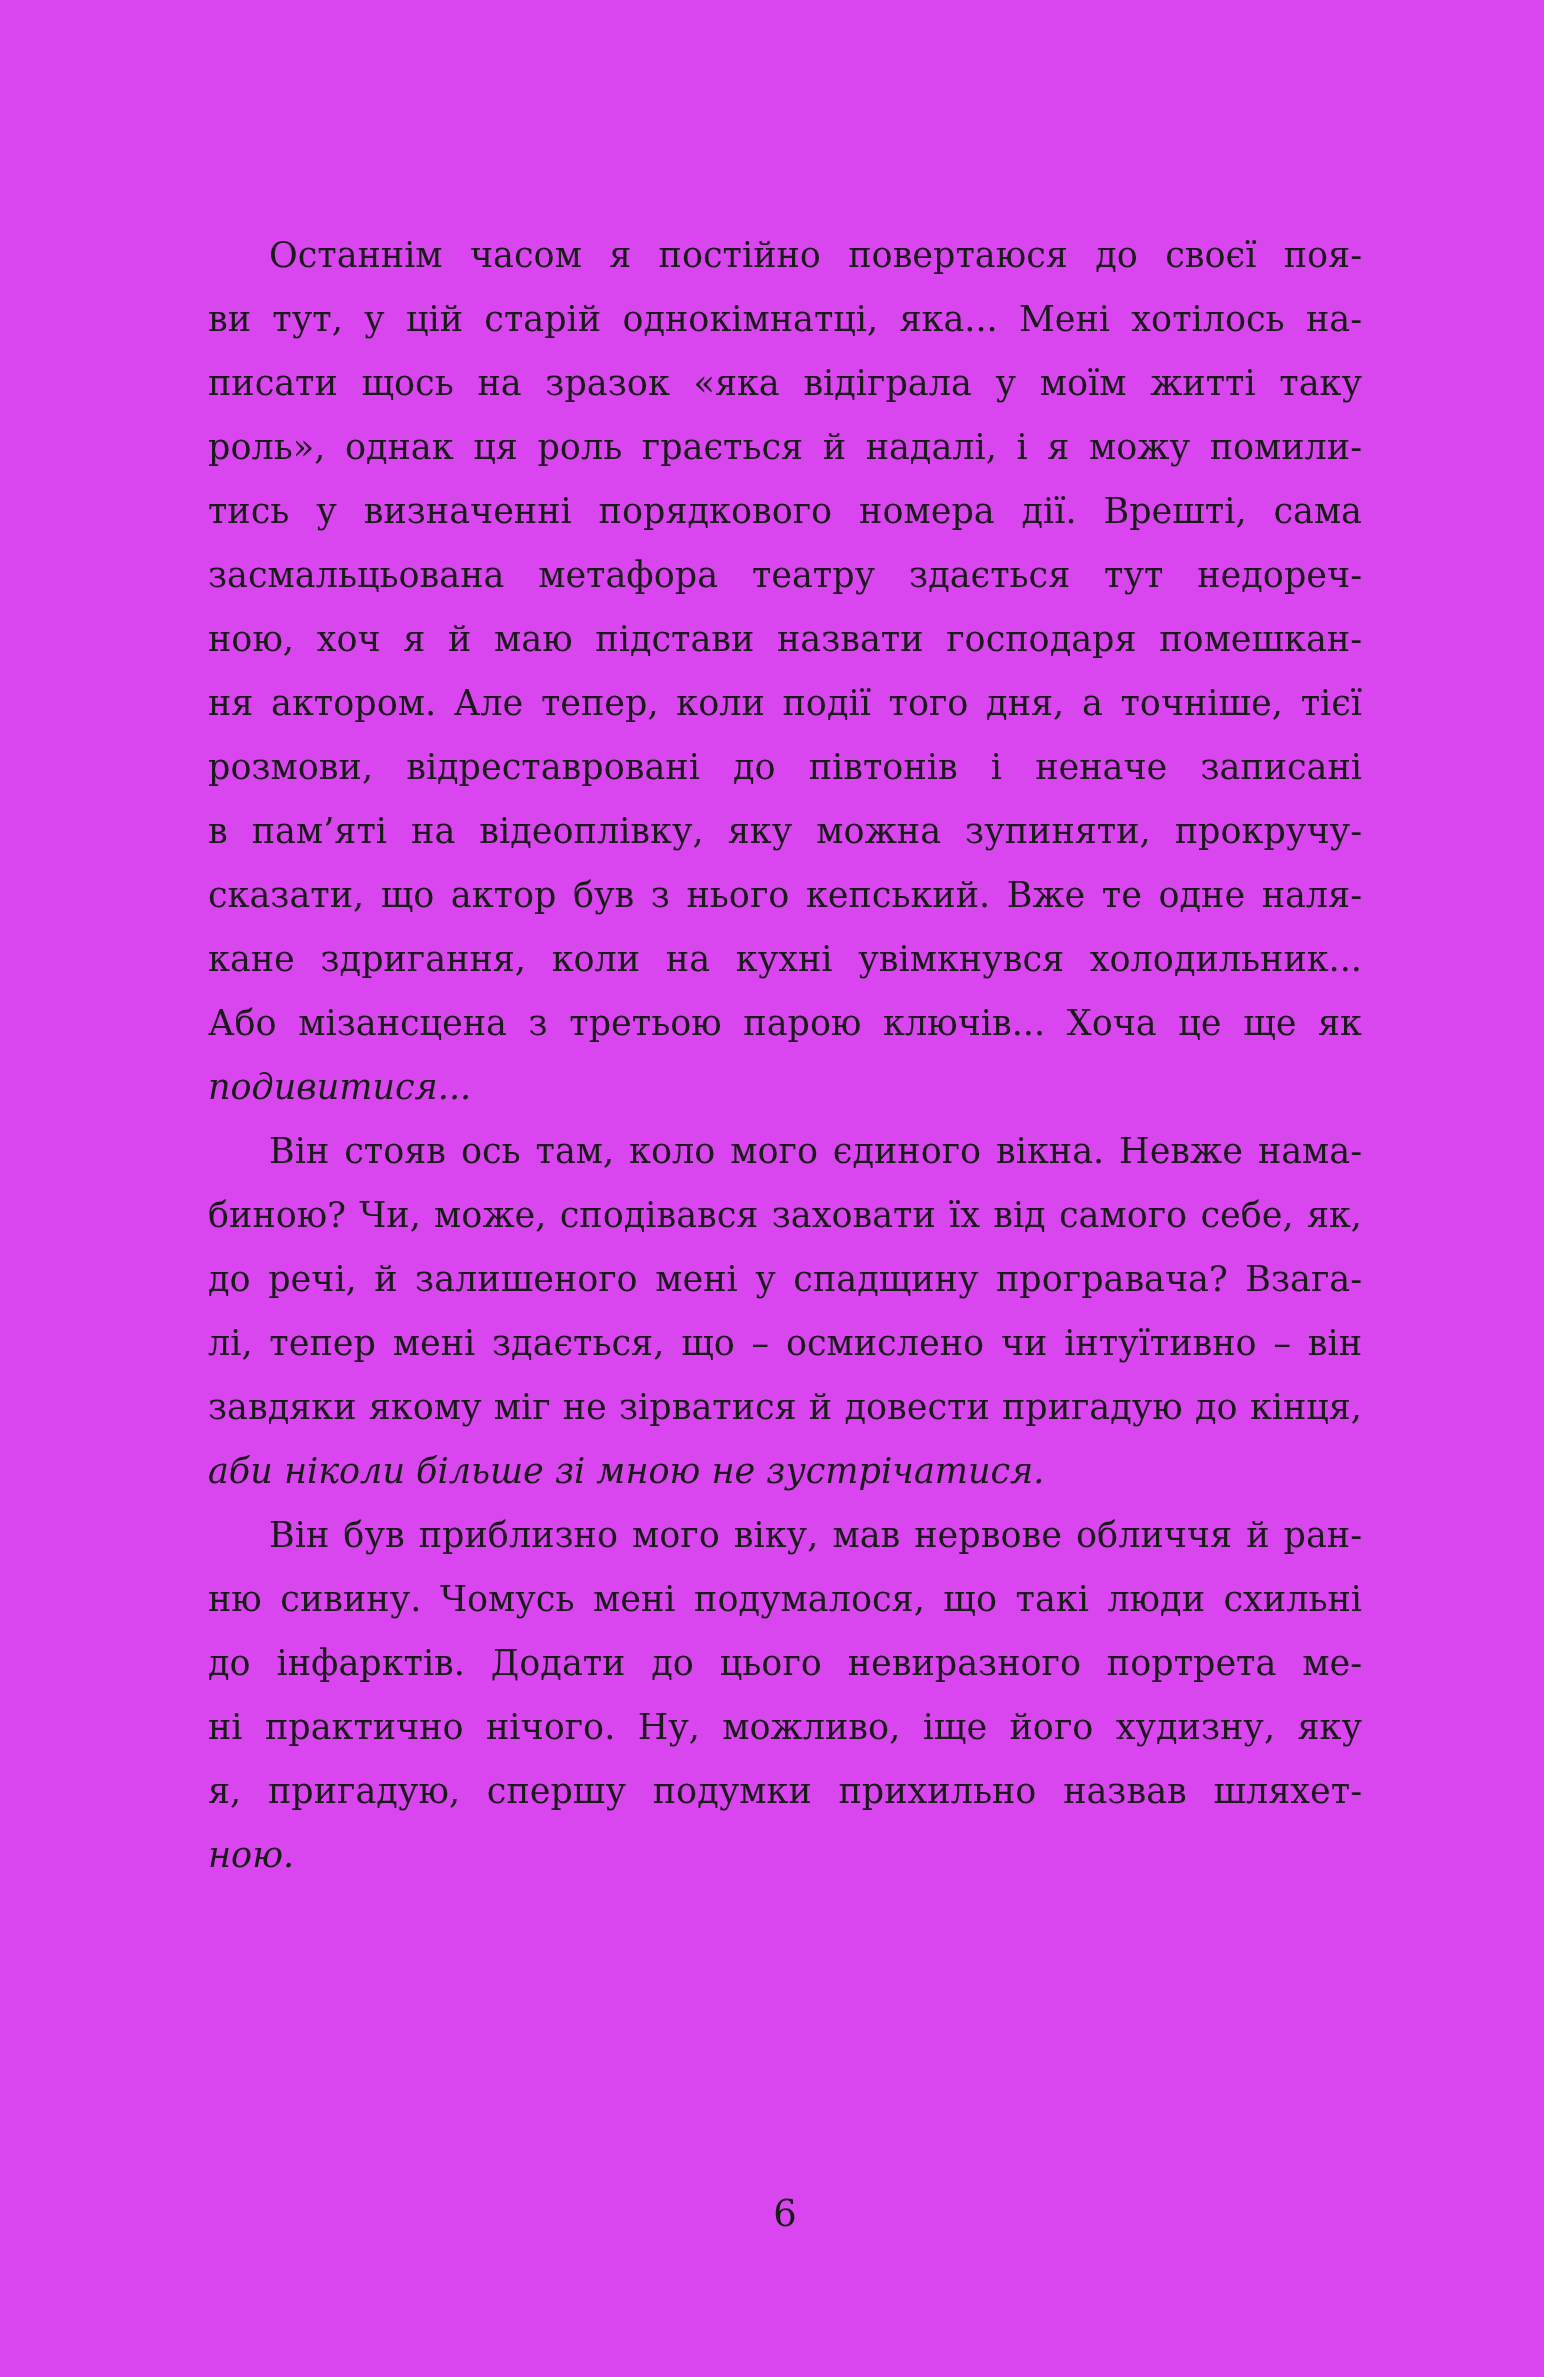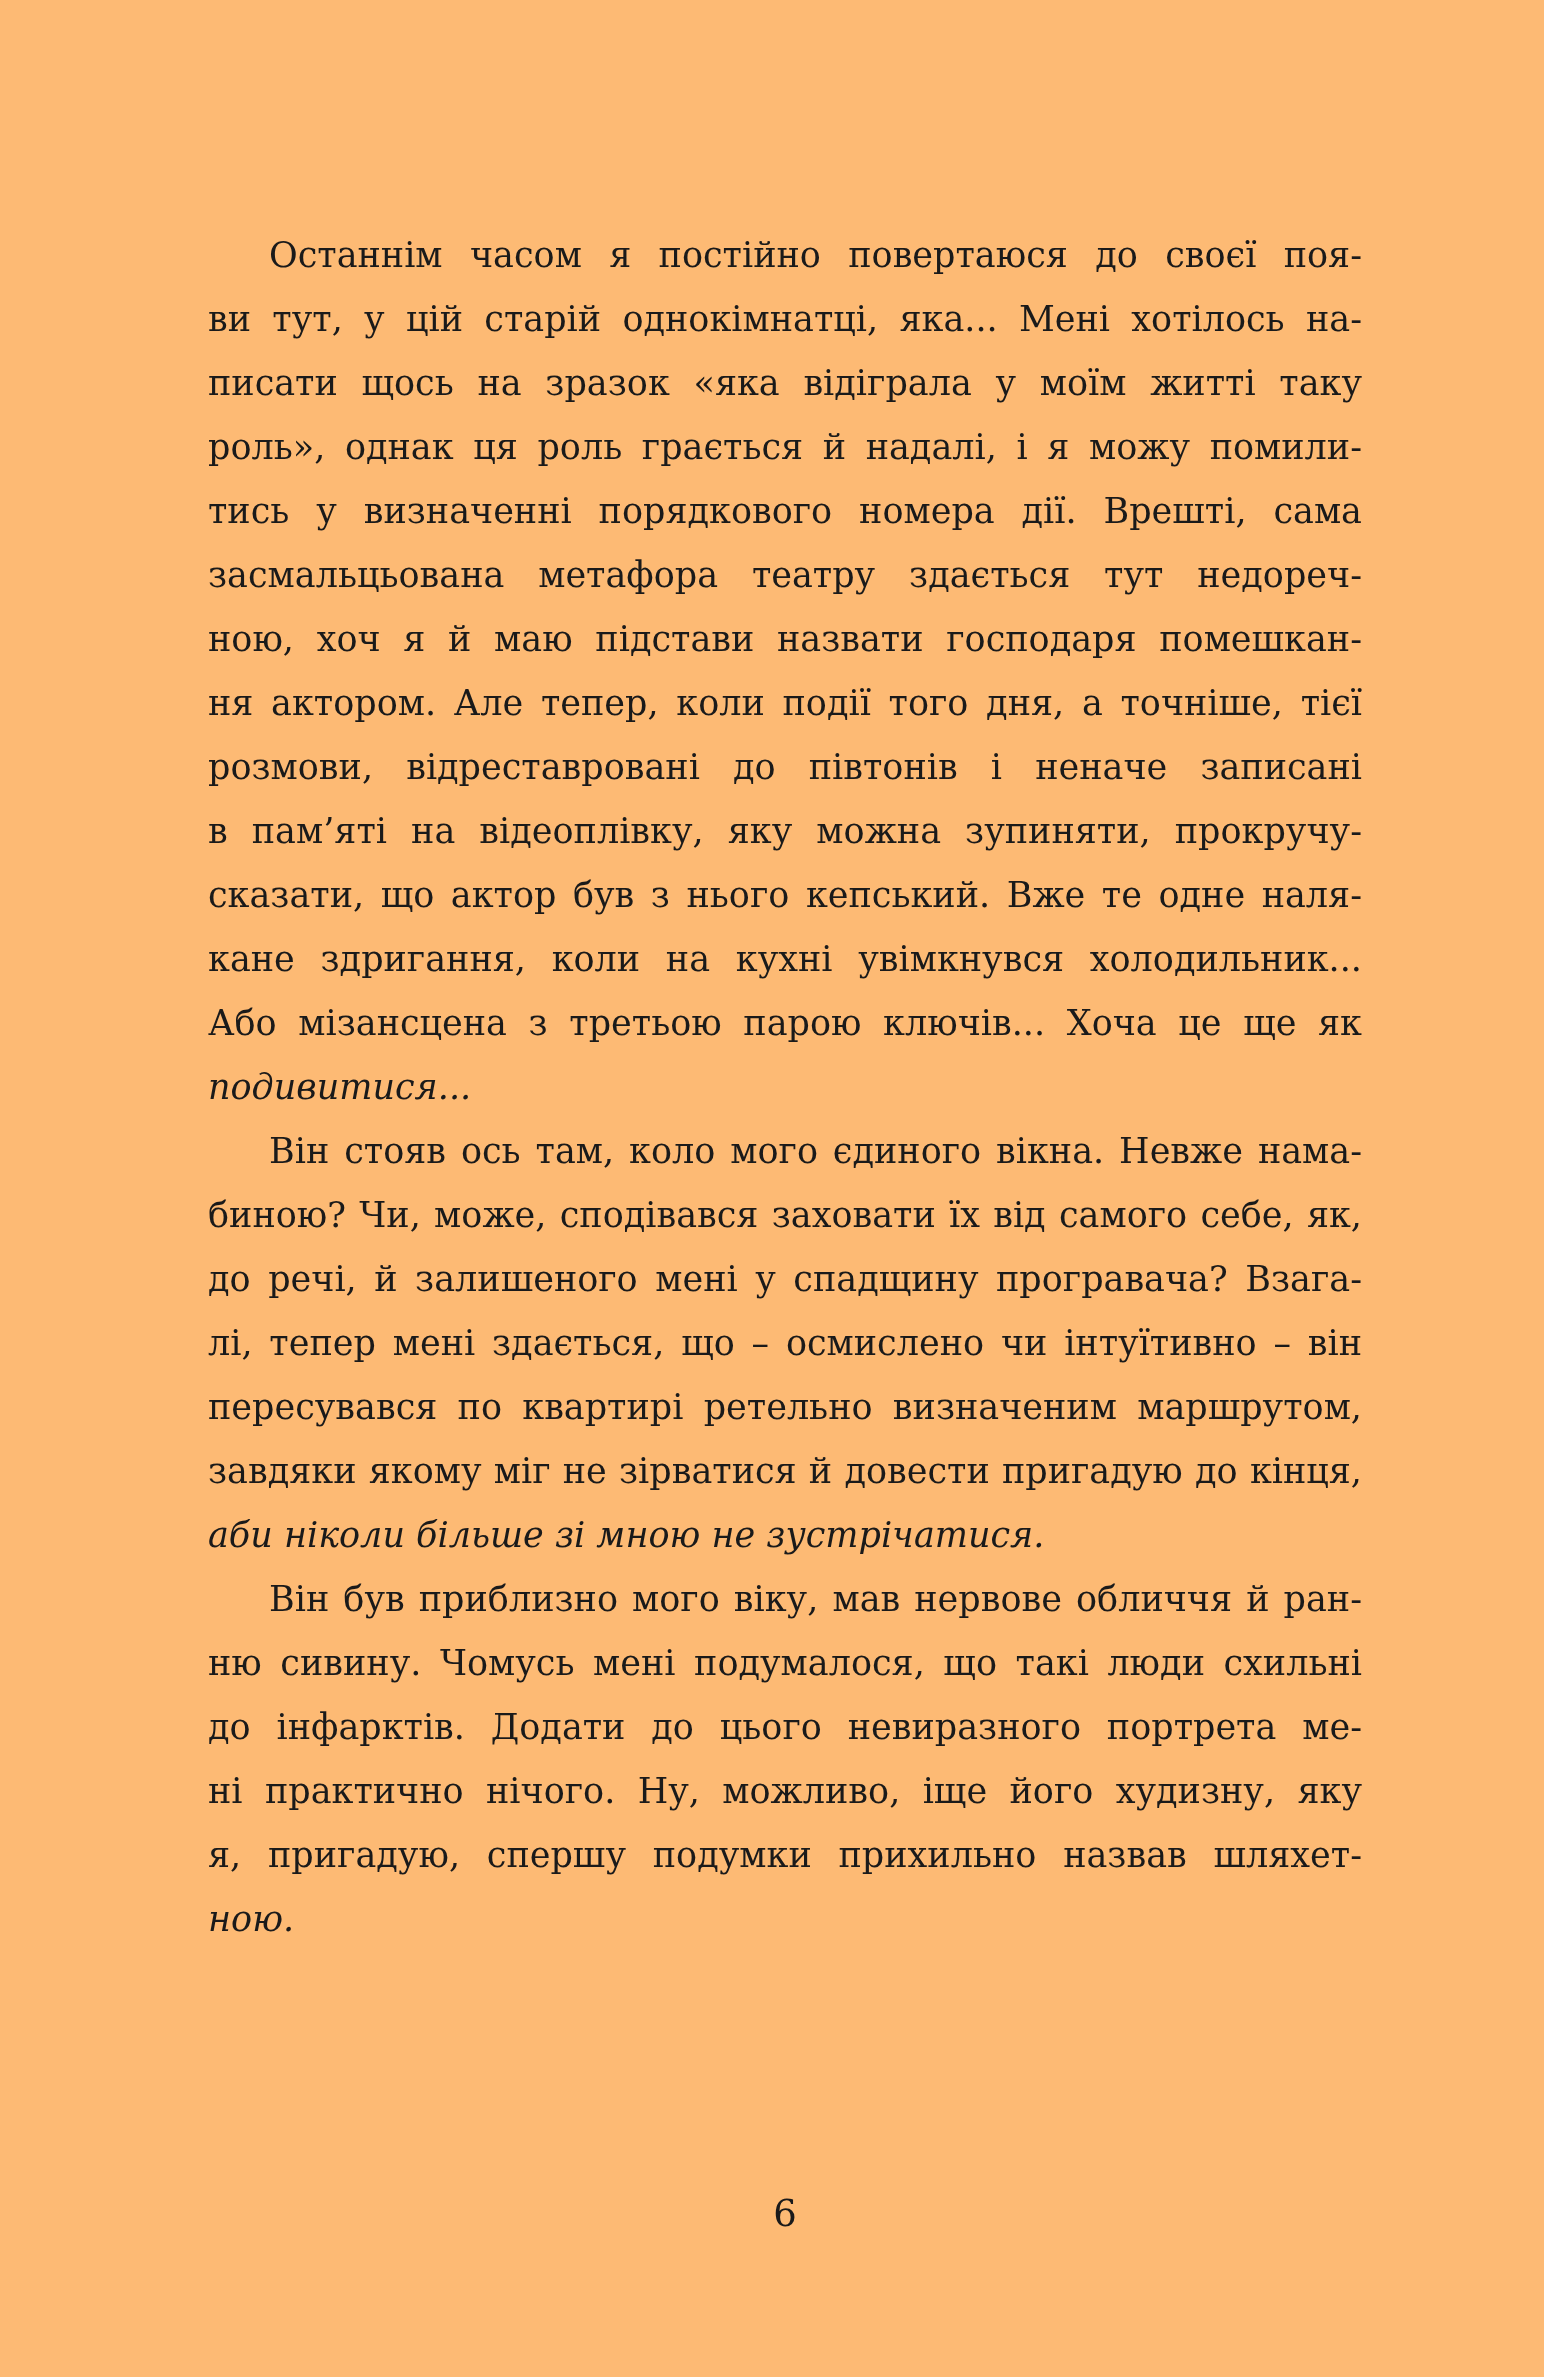--- a/index.html
+++ b/index.html
@@ -10,21 +10,21 @@
     width: 1545px;
     height: 2377px;
     position: relative;
     background: #fefefe;
     font-family: "DejaVu Serif", "Liberation Serif", serif;
     color: #1a1a1a;
   }
   .page {
     position: absolute;
     inset: 0;
-    background: #fdba74;
+    background: #d946ef;
     overflow: hidden;
   }
   .text-block {
     position: absolute;
     left: 208px;
     top: 223px;
     width: 1154px;
     font-size: 35px;
   }
   .line {
@@ -69,21 +69,20 @@
       <div class="line">розмови, відреставровані до півтонів і неначе записані</div>
       <div class="line">в пам’яті на відеоплівку, яку можна зупиняти, прокручу-</div>
       <div class="line">сказати, що актор був з нього кепський. Вже те одне наля-</div>
       <div class="line">кане здригання, коли на кухні увімкнувся холодильник...</div>
       <div class="line">Або мізансцена з третьою парою ключів... Хоча це ще як</div>
       <div class="line para-end">подивитися...</div>
       <div class="line indent">Він стояв ось там, коло мого єдиного вікна. Невже нама-</div>
       <div class="line">биною? Чи, може, сподівався заховати їх від самого себе, як,</div>
       <div class="line">до речі, й залишеного мені у спадщину програвача? Взага-</div>
       <div class="line">лі, тепер мені здається, що – осмислено чи інтуїтивно – він</div>
-      <div class="line">пересувався по квартирі ретельно визначеним маршрутом,</div>
       <div class="line">завдяки якому міг не зірватися й довести пригадую до кінця,</div>
       <div class="line para-end">аби ніколи більше зі мною не зустрічатися.</div>
       <div class="line indent">Він був приблизно мого віку, мав нервове обличчя й ран-</div>
       <div class="line">ню сивину. Чомусь мені подумалося, що такі люди схильні</div>
       <div class="line">до інфарктів. Додати до цього невиразного портрета ме-</div>
       <div class="line">ні практично нічого. Ну, можливо, іще його худизну, яку</div>
       <div class="line">я, пригадую, спершу подумки прихильно назвав шляхет-</div>
       <div class="line para-end">ною.</div>
     </div>
   <div class="page-number">6</div>

